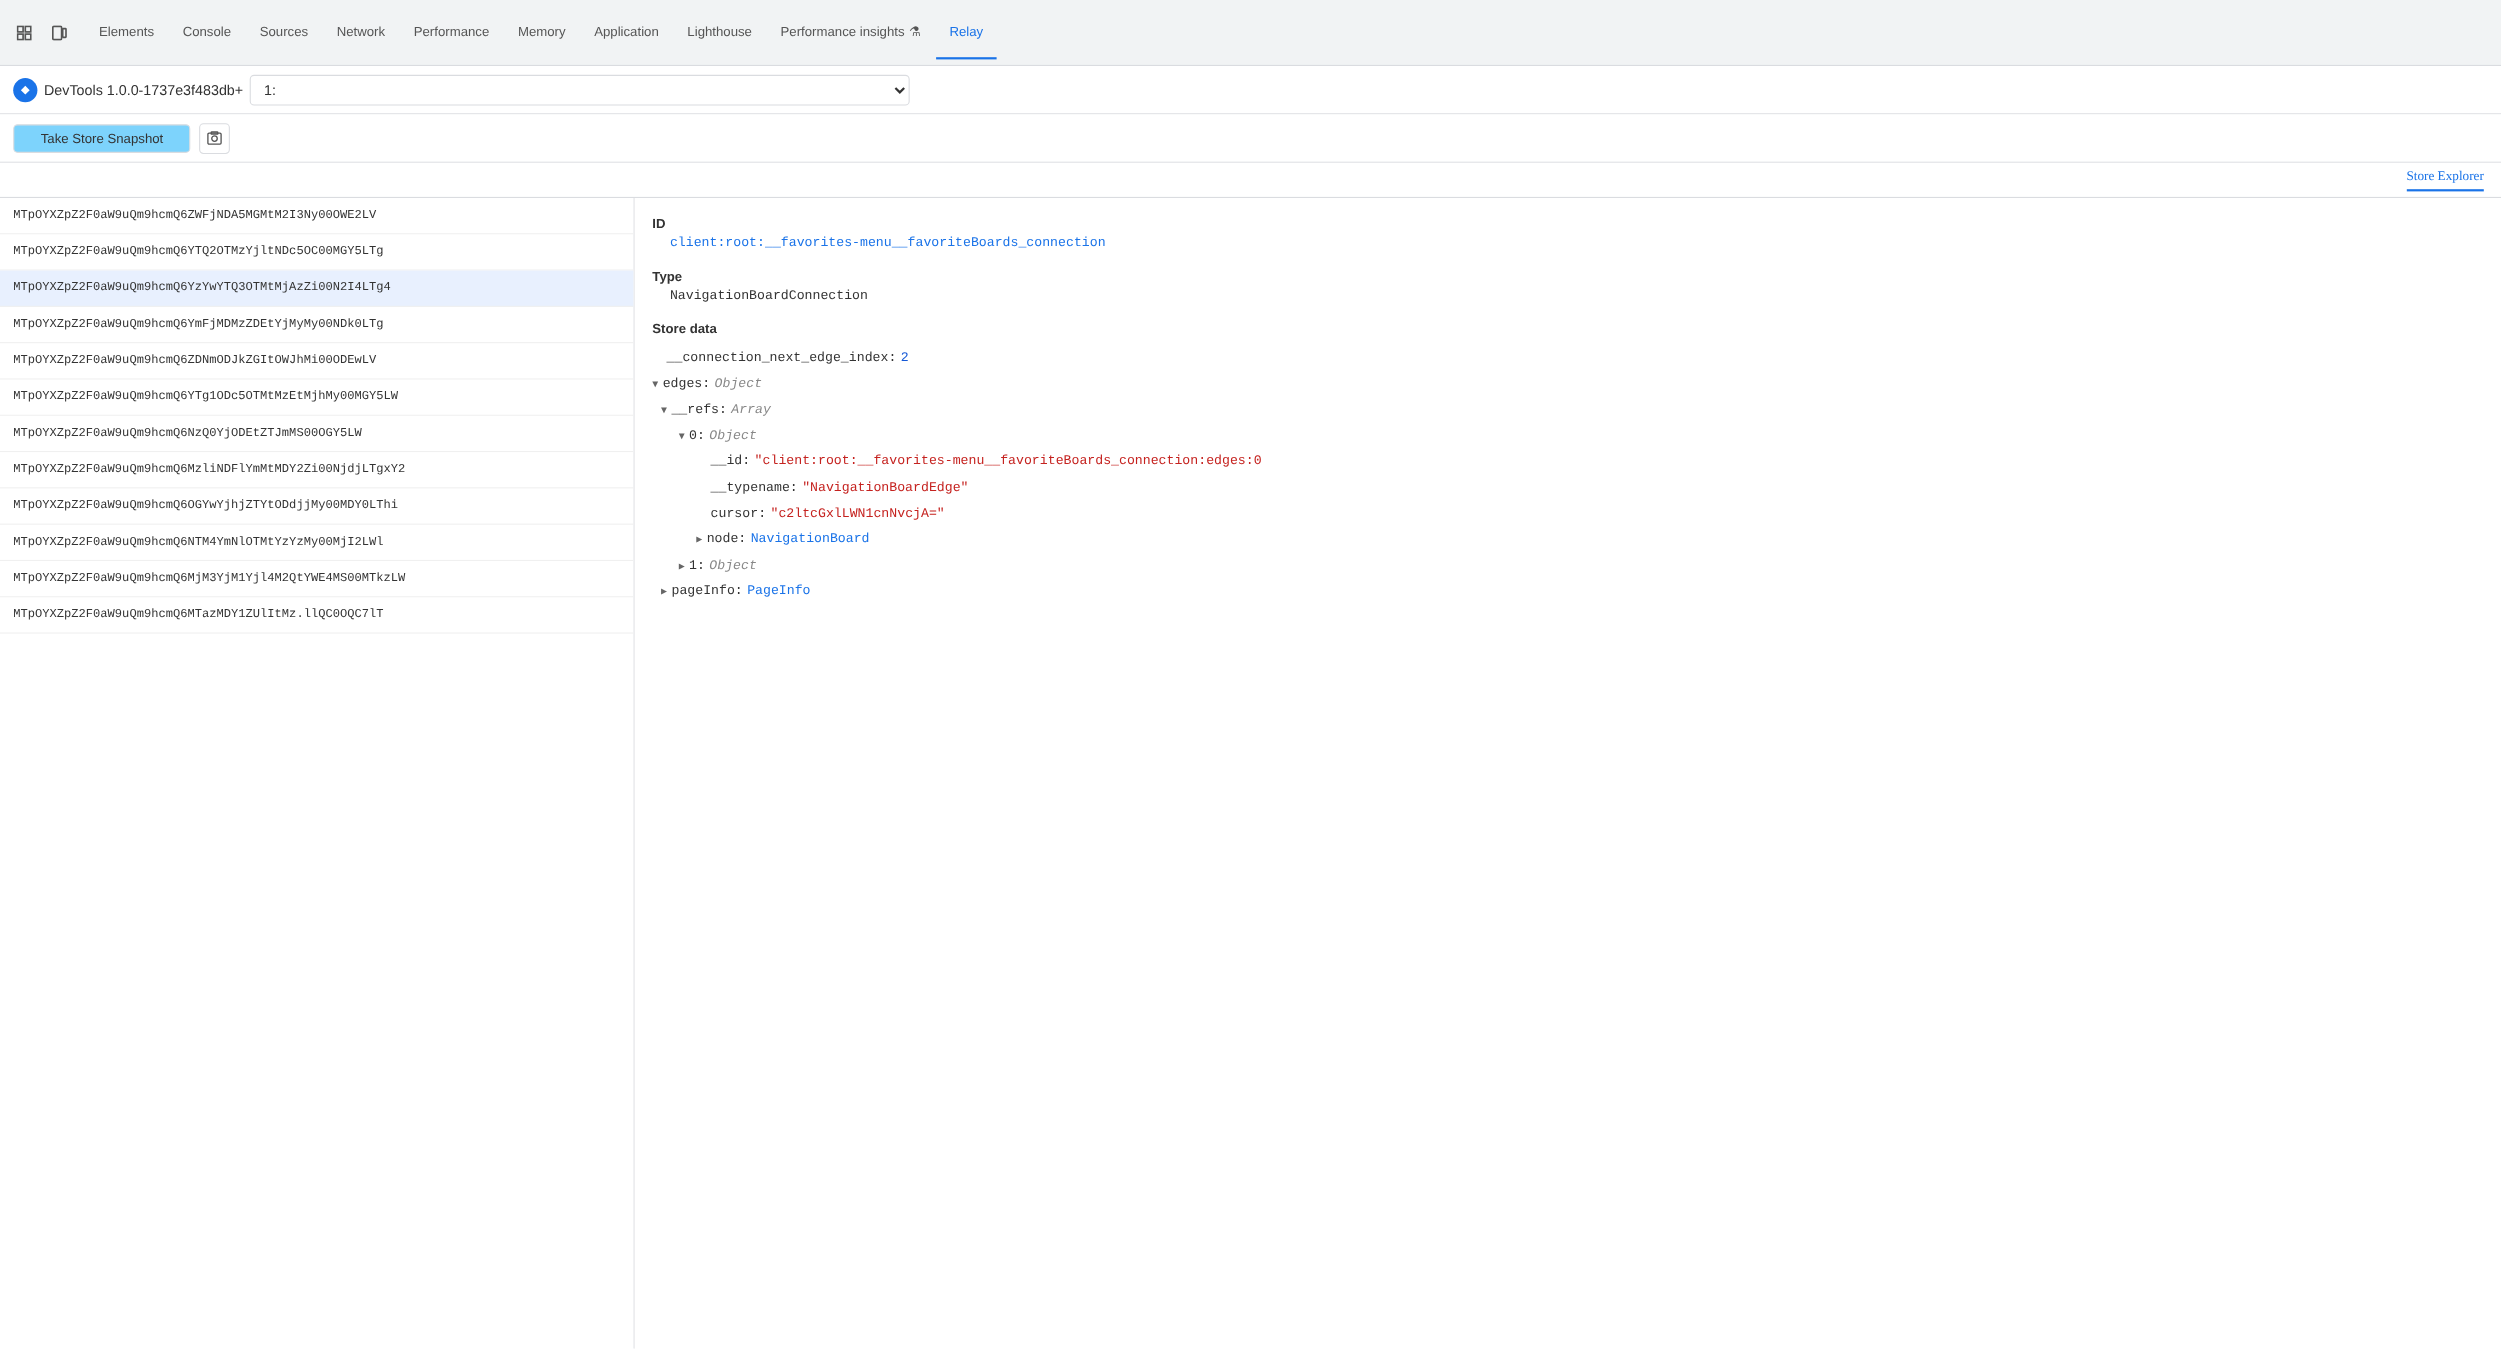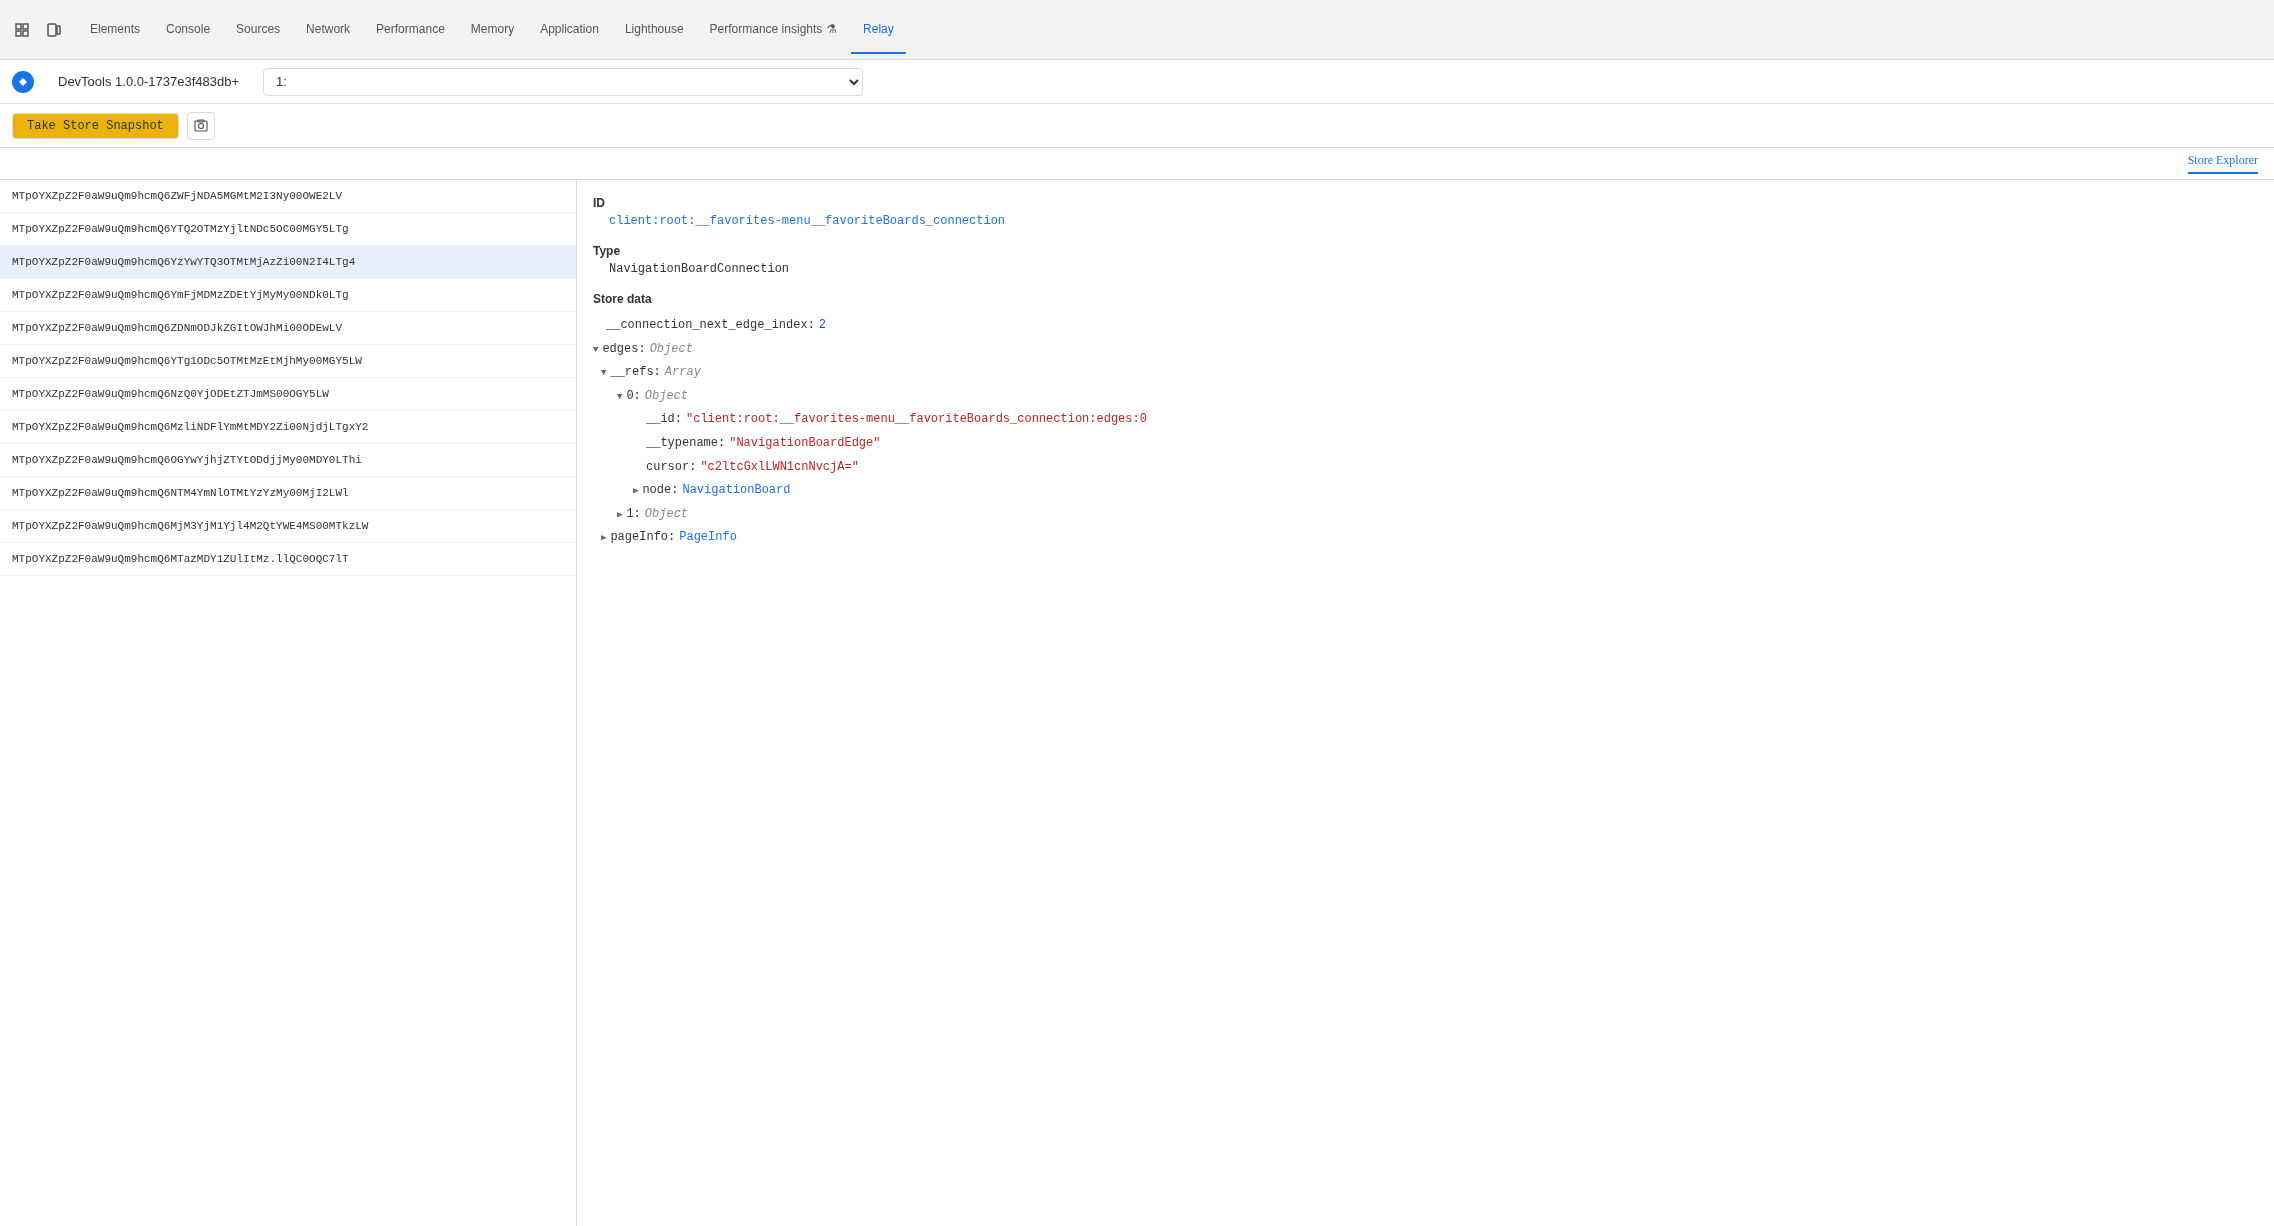--- a/index.html
+++ b/index.html
@@ -60,21 +60,21 @@
       border-bottom: 2px solid #1a73e8;
     }
 
     
     .toolbar {
       display: flex;
       align-items: center;
       height: 44px;
       padding: 0 12px;
       border-bottom: 1px solid #dadce0;
-      gap: 24px;
+      gap: 6px;
       background: #fff;
     }
 
     .devtools-logo {
       width: 22px;
       height: 22px;
       background: #1a73e8;
       border-radius: 50%;
       display: flex;
       align-items: center;
@@ -109,28 +109,27 @@
       display: flex;
       align-items: center;
       height: 44px;
       padding: 0 12px;
       gap: 8px;
       border-bottom: 1px solid #dadce0;
       background: #fff;
     }
 
     .snapshot-btn {
-      padding: 5px 14px;
+      padding: 5px 24px;
       border: 1px solid #dadce0;
       border-radius: 4px;
-      background: #eab308;
-      font-size: 12px;
-      color: #333;
-      cursor: pointer;
-      font-family: Liberation Mono, monospace;
+      background: #7dd3fc;
+      font-size: 12px;
+      color: #333;
+      cursor: pointer;
     }
 
     .snapshot-icon-btn {
       width: 28px;
       height: 28px;
       border: 1px solid #dadce0;
       border-radius: 4px;
       background: #fff;
       cursor: pointer;
       display: flex;

